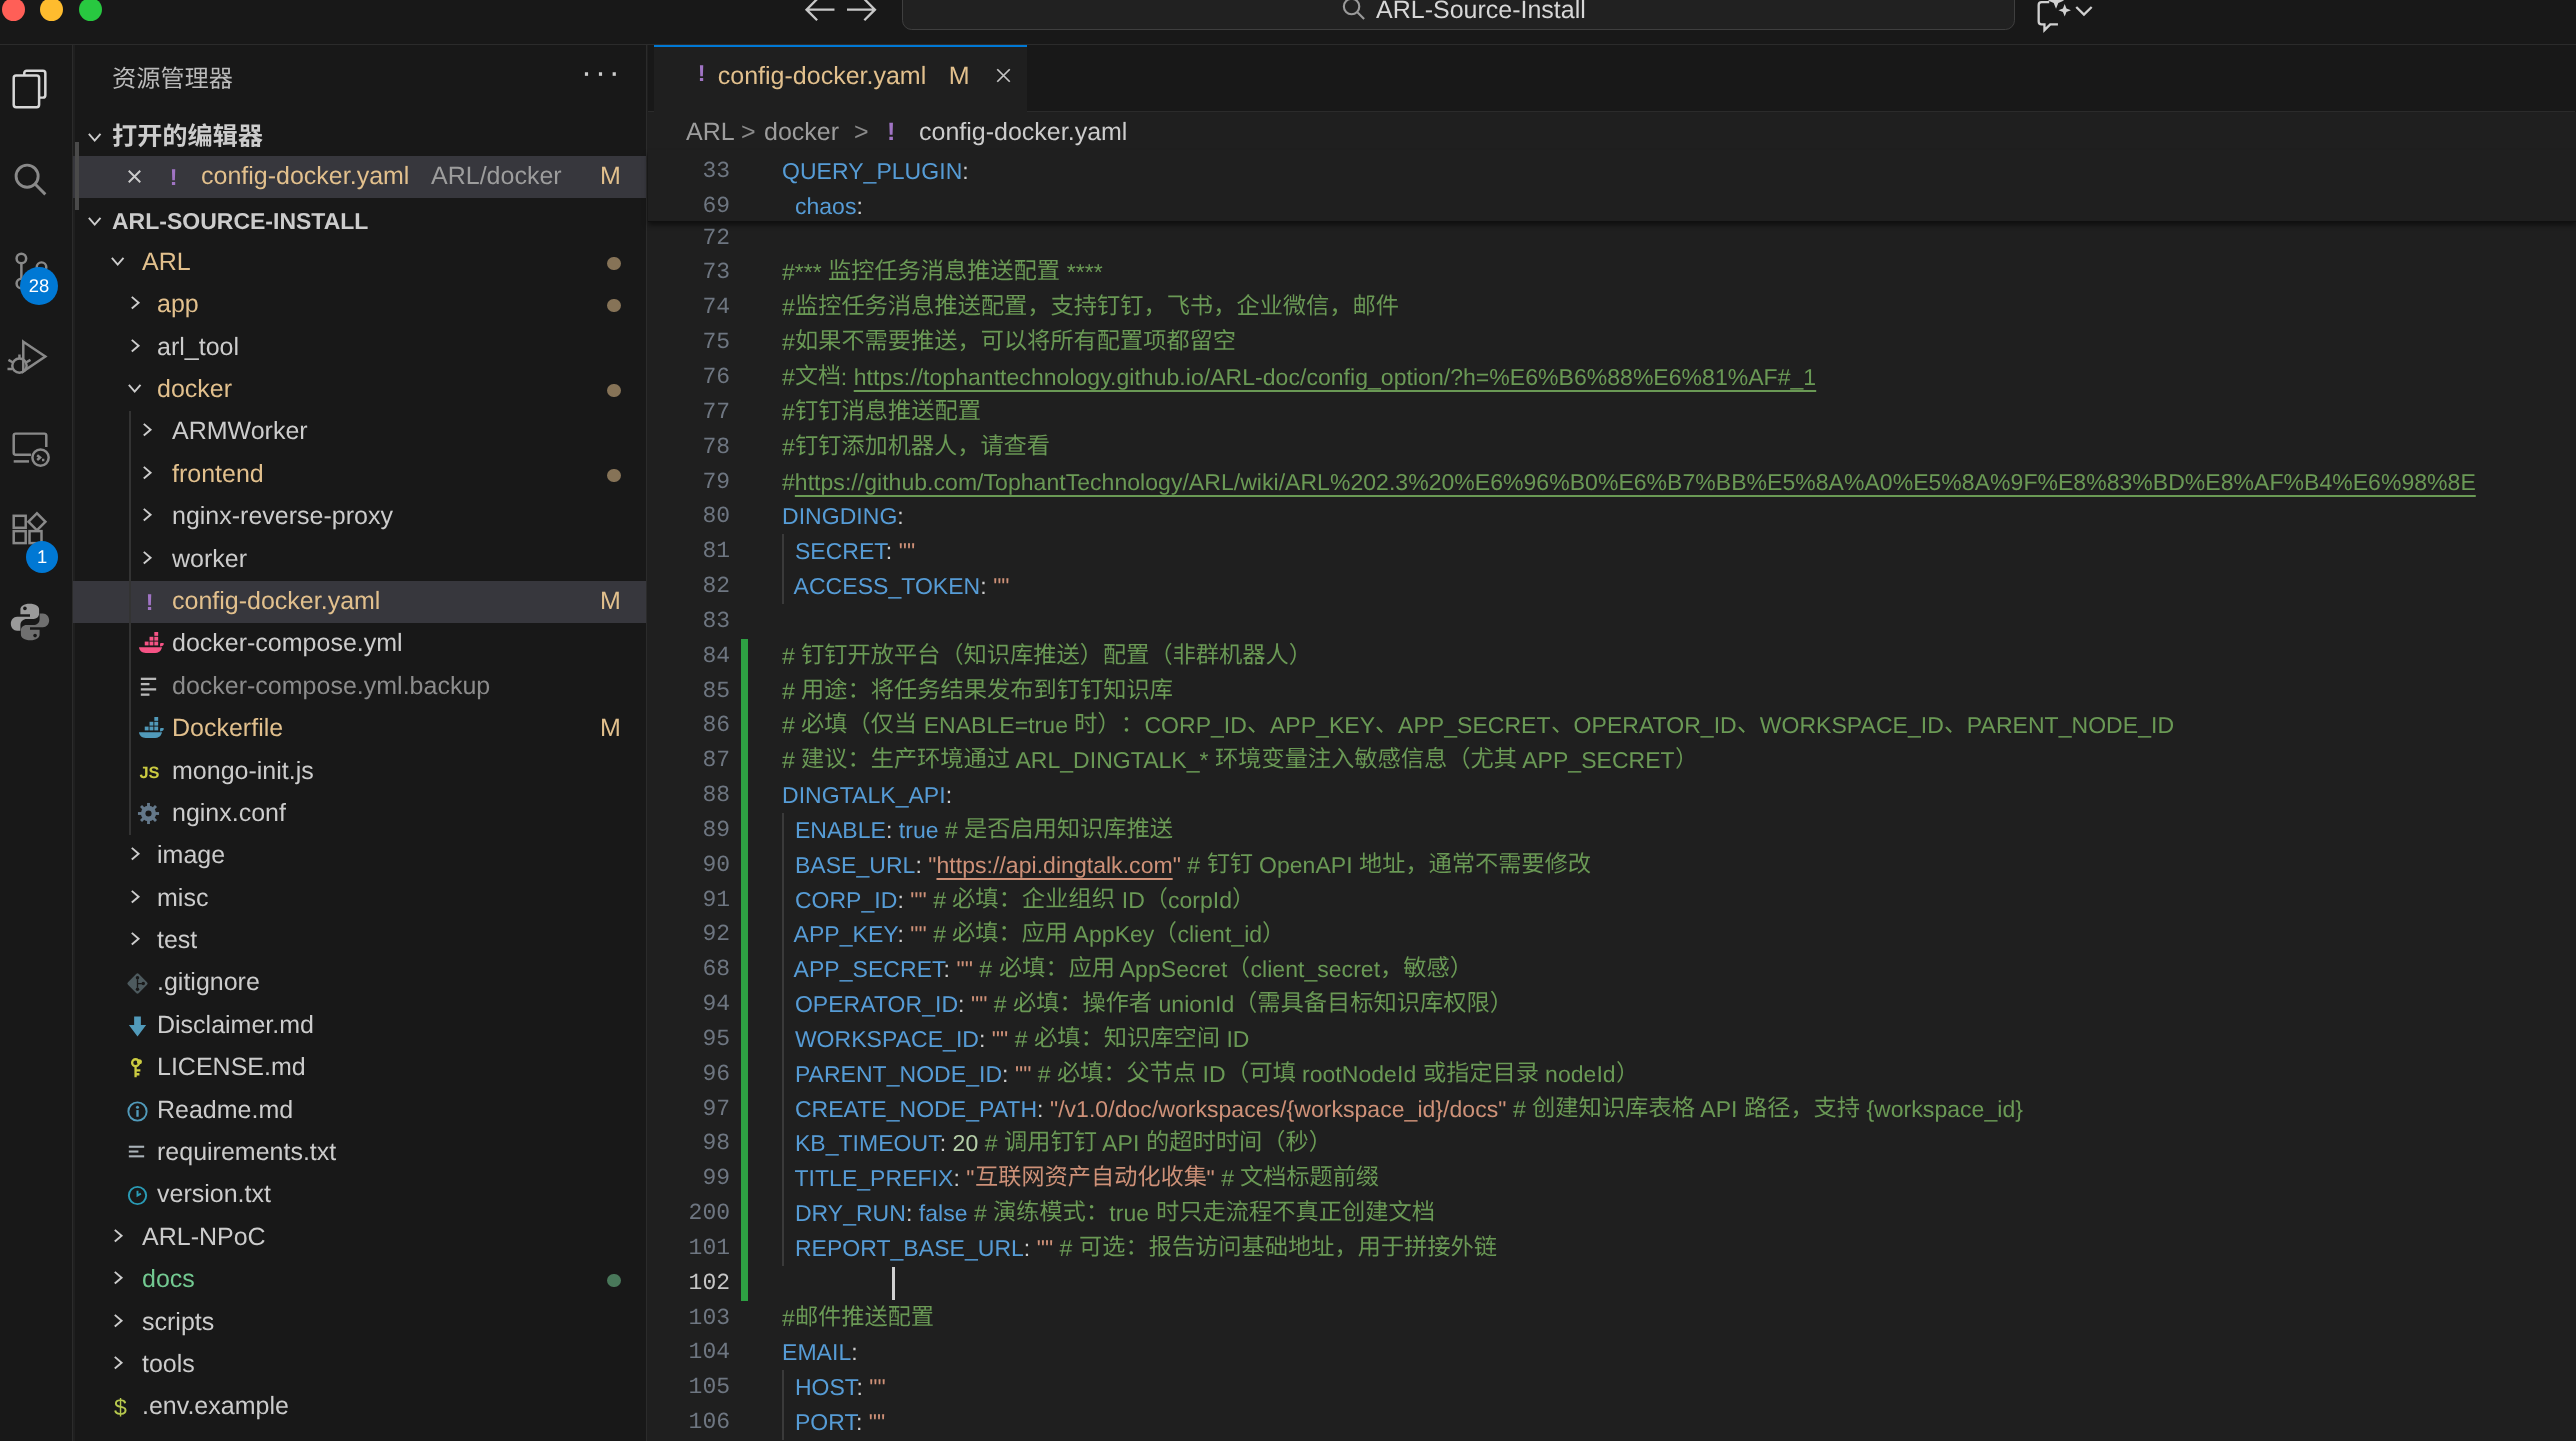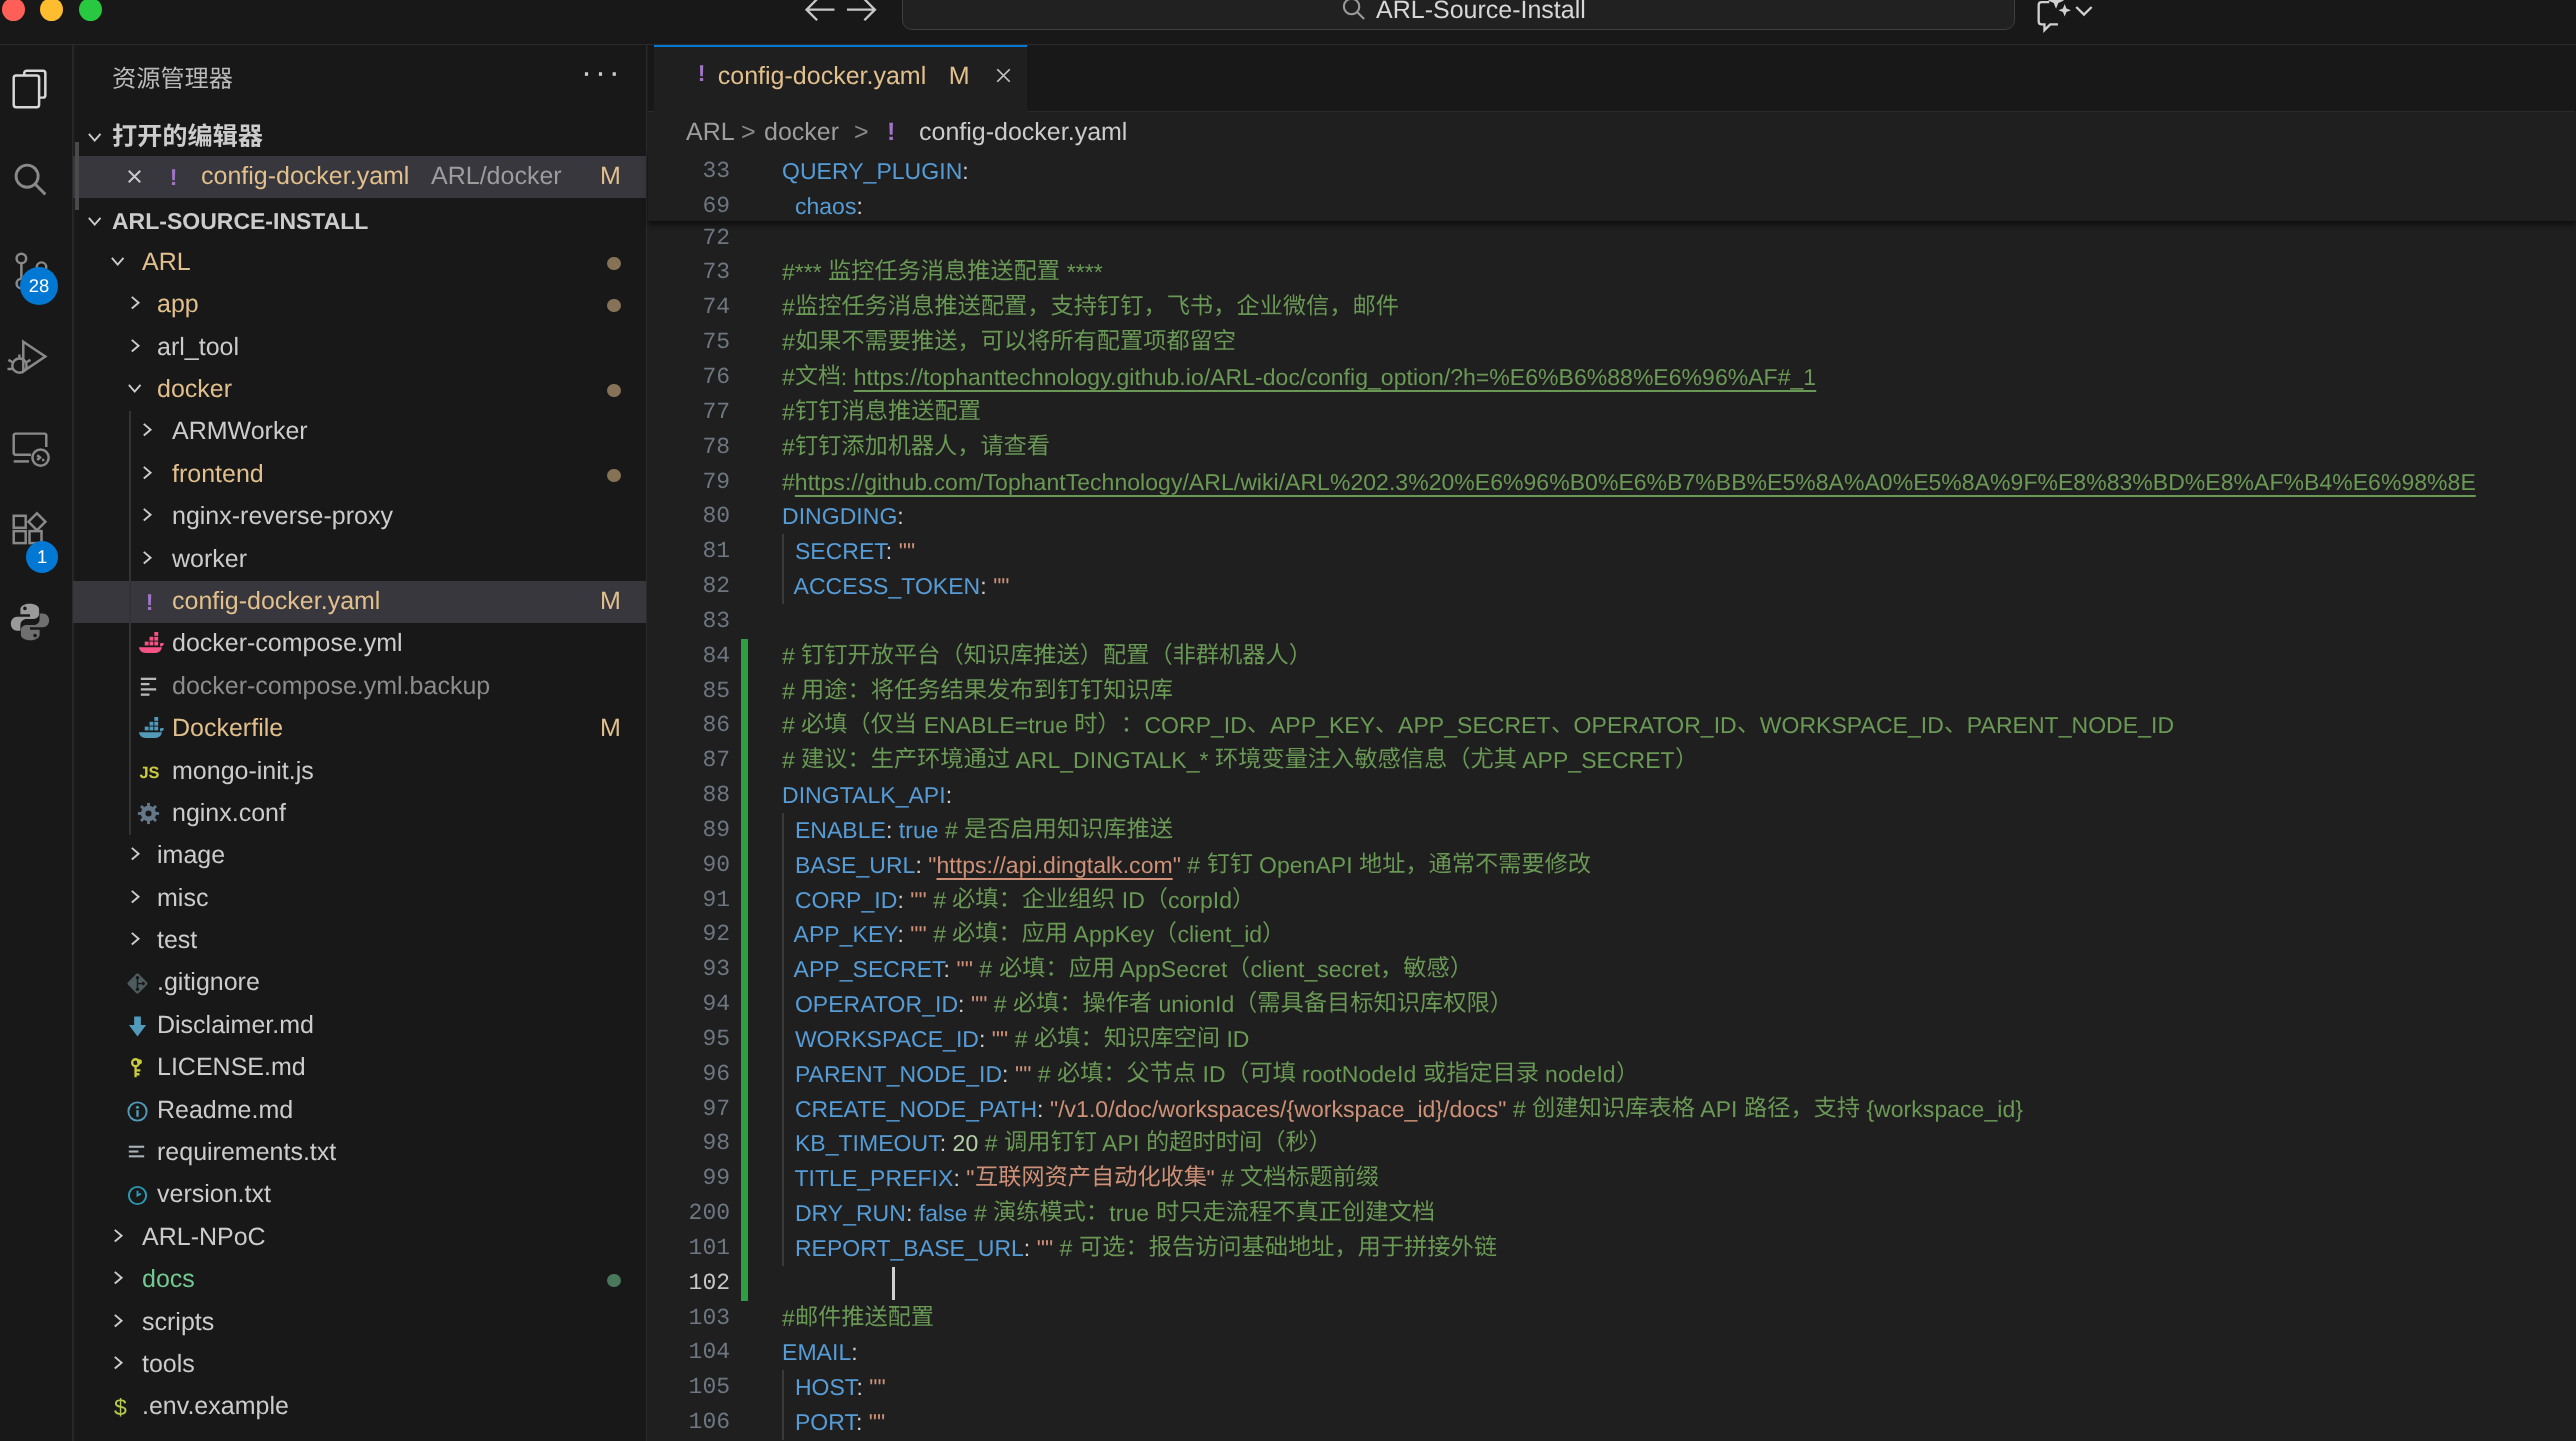--- a/index.html
+++ b/index.html
@@ -728,21 +728,21 @@
             <use href="#c7f6e" transform="translate(336 24.4) scale(0.024 -0.024)"></use>
             <use href="#c9879" transform="translate(360 24.4) scale(0.024 -0.024)"></use>
             <use href="#c90fd" transform="translate(384 24.4) scale(0.024 -0.024)"></use>
             <use href="#c7559" transform="translate(408 24.4) scale(0.024 -0.024)"></use>
             <use href="#c7a7a" transform="translate(432 24.4) scale(0.024 -0.024)"></use>
           </svg></span></div>
 <div class="lnum" style="top:210px">76</div>
 <div class="cline" style="top:210px"><span class="c">#<svg class="cg" width="46" height="35" viewBox="0 0 48 36">
             <use href="#c6587" transform="translate(0 24.4) scale(0.024 -0.024)"></use>
             <use href="#c6863" transform="translate(24 24.4) scale(0.024 -0.024)"></use>
-          </svg>: </span><span class="c"><u>https://tophanttechnology.github.io/ARL-doc/config_option/?h=%E6%B6%88%E6%96%AF#_1</u></span></div>
+          </svg>: </span><span class="c"><u>https://tophanttechnology.github.io/ARL-doc/config_option/?h=%E6%B6%88%E6%81%AF#_1</u></span></div>
 <div class="lnum" style="top:245px">77</div>
 <div class="cline" style="top:245px"><span class="c">#<svg class="cg" width="186" height="35" viewBox="0 0 192 36">
             <use href="#c9489" transform="translate(0 24.4) scale(0.024 -0.024)"></use>
             <use href="#c9489" transform="translate(24 24.4) scale(0.024 -0.024)"></use>
             <use href="#c6d88" transform="translate(48 24.4) scale(0.024 -0.024)"></use>
             <use href="#c606f" transform="translate(72 24.4) scale(0.024 -0.024)"></use>
             <use href="#c63a8" transform="translate(96 24.4) scale(0.024 -0.024)"></use>
             <use href="#c9001" transform="translate(120 24.4) scale(0.024 -0.024)"></use>
             <use href="#c914d" transform="translate(144 24.4) scale(0.024 -0.024)"></use>
             <use href="#c7f6e" transform="translate(168 24.4) scale(0.024 -0.024)"></use>
@@ -914,21 +914,21 @@
             <use href="#c5fc5" transform="translate(0 24.4) scale(0.024 -0.024)"></use>
             <use href="#c586b" transform="translate(24 24.4) scale(0.024 -0.024)"></use>
             <use href="#cff1a" transform="translate(48 24.4) scale(0.024 -0.024)"></use>
             <use href="#c5e94" transform="translate(72 24.4) scale(0.024 -0.024)"></use>
             <use href="#c7528" transform="translate(96 24.4) scale(0.024 -0.024)"></use>
           </svg> AppKey<svg class="cg" width="23" height="35" viewBox="0 0 24 36">
             <use href="#cff08" transform="translate(0 24.4) scale(0.024 -0.024)"></use>
           </svg>client_id<svg class="cg" width="23" height="35" viewBox="0 0 24 36">
             <use href="#cff09" transform="translate(0 24.4) scale(0.024 -0.024)"></use>
           </svg></span></div>
-<div class="lnum" style="top:802px">93</div>
+<div class="lnum" style="top:802px">68</div>
 <div class="cline" style="top:802px">  <span class="k">APP_SECRET</span><span class="p">:</span> <span class="s">""</span> <span class="c"># <svg class="cg" width="116" height="35" viewBox="0 0 120 36">
             <use href="#c5fc5" transform="translate(0 24.4) scale(0.024 -0.024)"></use>
             <use href="#c586b" transform="translate(24 24.4) scale(0.024 -0.024)"></use>
             <use href="#cff1a" transform="translate(48 24.4) scale(0.024 -0.024)"></use>
             <use href="#c5e94" transform="translate(72 24.4) scale(0.024 -0.024)"></use>
             <use href="#c7528" transform="translate(96 24.4) scale(0.024 -0.024)"></use>
           </svg> AppSecret<svg class="cg" width="23" height="35" viewBox="0 0 24 36">
             <use href="#cff08" transform="translate(0 24.4) scale(0.024 -0.024)"></use>
           </svg>client_secret<svg class="cg" width="93" height="35" viewBox="0 0 96 36">
             <use href="#cff0c" transform="translate(0 24.4) scale(0.024 -0.024)"></use>

